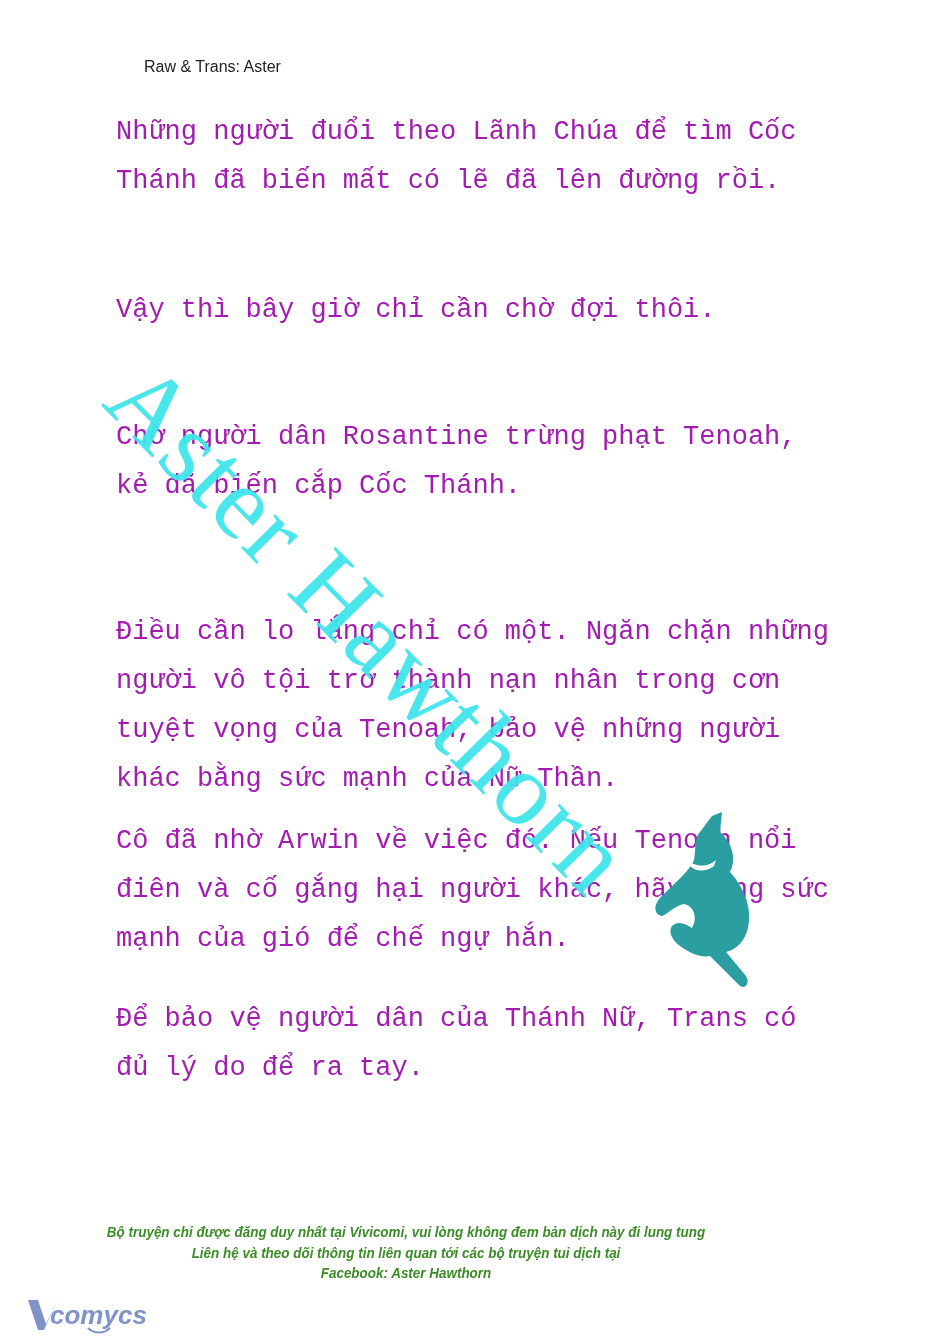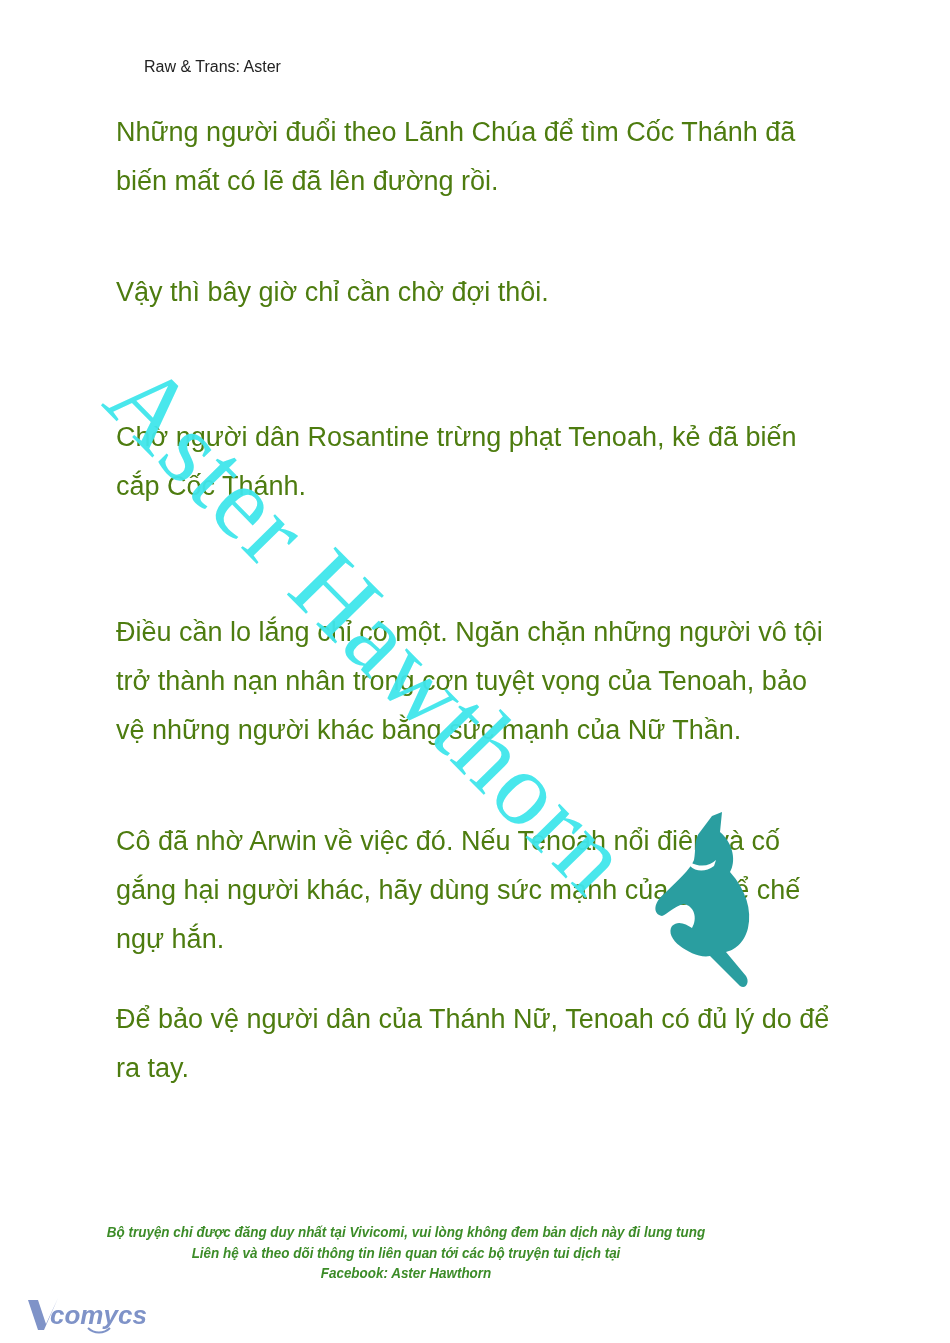--- a/index.html
+++ b/index.html
@@ -7,22 +7,22 @@
     width: 950px; height: 1343px; background: #ffffff;
     position: relative; overflow: hidden;
     font-family: "Liberation Serif", serif; color: #111;
   }
   .header {
     position: absolute; left: 116px; top: 58px;
     font-family: "Liberation Sans", sans-serif; font-size: 16px; color: #222; margin-left: 28px;
   }
   .para {
     position: absolute; left: 116px; width: 720px;
-    font-family: Liberation Sans, sans-serif; font-size: 27px;
-    line-height: 49px; color: #4d7c0f; margin: 0;
+    font-family: Liberation Mono, monospace; font-size: 27px;
+    line-height: 49px; color: #a21caf; margin: 0;
   }
   .watermark {
     position: absolute; left: 132px; top: 550px;
     font-family: "Liberation Serif", serif; font-size: 104px;
     color: #40e6ec; white-space: nowrap;
     transform-origin: 0 0; transform: rotate(45.5deg);
     opacity: 0.95; letter-spacing: 2px;
     -webkit-text-stroke: 0;
     font-weight: normal;
   }
@@ -35,25 +35,25 @@
   }
   .footer div { transform: scaleX(0.96); }
   .logo { position: absolute; left: 24px; top: 1294px; }
 </style>
 </head>
 <body>
 
 <div class="header">Raw &amp; Trans: Aster</div>
 
 <p class="para" style="top:108px">Những người đuổi theo Lãnh Chúa để tìm Cốc Thánh đã biến mất có lẽ đã lên đường rồi.</p>
-<p class="para" style="top:268px">Vậy thì bây giờ chỉ cần chờ đợi thôi.</p>
+<p class="para" style="top:286px">Vậy thì bây giờ chỉ cần chờ đợi thôi.</p>
 <p class="para" style="top:413px">Chờ người dân Rosantine trừng phạt Tenoah, kẻ đã biến cắp Cốc Thánh.</p>
 <p class="para" style="top:608px">Điều cần lo lắng chỉ có một. Ngăn chặn những người vô tội trở thành nạn nhân trong cơn tuyệt vọng của Tenoah, bảo vệ những người khác bằng sức mạnh của Nữ Thần.</p>
 <p class="para" style="top:817px">Cô đã nhờ Arwin về việc đó. Nếu Tenoah nổi điên và cố gắng hại người khác, hãy dùng sức mạnh của gió để chế ngự hắn.</p>
-<p class="para" style="top:995px">Để bảo vệ người dân của Thánh Nữ, Tenoah có đủ lý do để ra tay.</p>
+<p class="para" style="top:995px">Để bảo vệ người dân của Thánh Nữ, Trans có đủ lý do để ra tay.</p>
 
 <div class="watermark" style="left:168px; top:338px;">Aster Hawthorn</div>
 
 <div class="cat">
   <svg width="130" height="185" viewBox="0 0 130 185">
     <path fill="#2a9ea0" d="M62 6 L72 2 L70 22 C84 34 86 52 80 62 C96 80 102 100 98 118 C94 134 84 140 76 142 L96 166 C100 172 96 180 90 176 L60 146 C50 148 38 142 30 136 C22 130 18 122 22 116 C28 110 36 114 42 118 C48 108 44 96 34 94 C24 96 18 104 12 106 C2 104 4 92 14 84 C28 70 40 60 44 50 C46 40 44 28 50 22 Z"></path>
     <path fill="#ffffff" d="M40 52 C50 58 60 56 66 50 L64 56 C56 62 46 62 40 56 Z"></path>
   </svg>
 </div>
 

